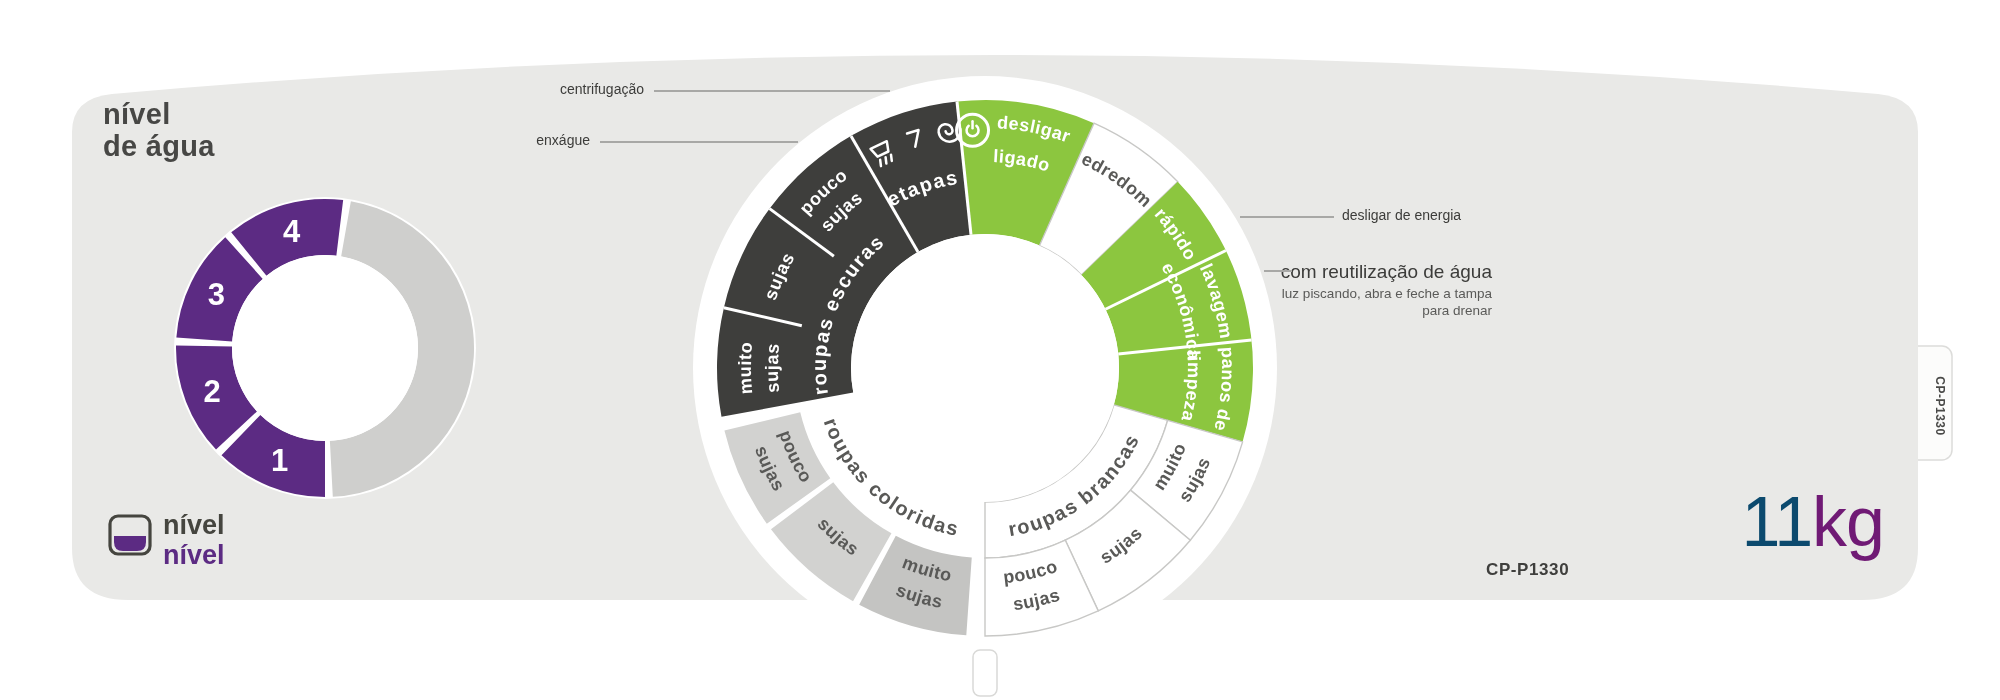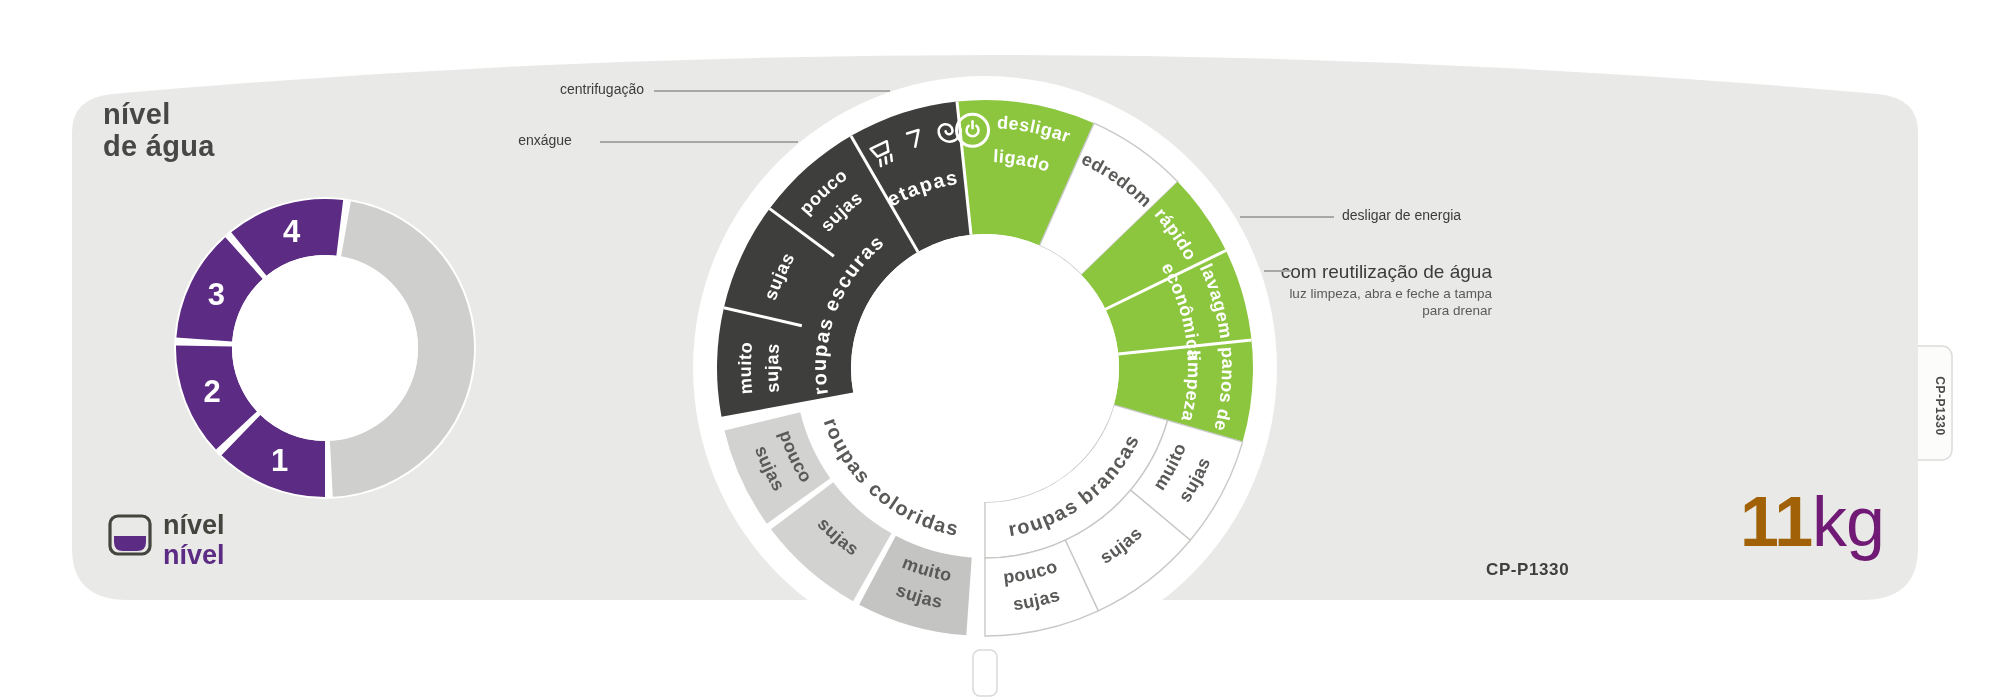--- a/index.html
+++ b/index.html
@@ -7,32 +7,32 @@
     font-family:"Liberation Sans","DejaVu Sans",sans-serif}
   .stage{position:relative;width:2000px;height:700px}
   .stage > svg{position:absolute;left:0;top:0}
   .abs{position:absolute}
   .water-title{left:103px;top:98px;font-size:29px;line-height:32px;font-weight:700;color:#474745;letter-spacing:.3px}
   .easy-wrap{left:163px;top:510px;font-size:27px;line-height:30px;font-weight:700}
   .easy-n{color:#45453f}
   .easy-f{color:#5c2b83}
   .callout{font-size:14px;color:#3c3c3a}
   .co-centrifugacao{left:500px;top:81px;width:144px;text-align:right}
-  .co-enxague{left:500px;top:132px;width:90px;text-align:center}
+  .co-enxague{left:500px;top:132px;width:90px;text-align:right}
   .co-economia{left:1342px;top:207px}
   .cline{height:2px;background:#a8a8a6}
   .l-centrifugacao{left:654px;top:90px;width:236px}
   .l-enxague{left:600px;top:141px;width:198px}
   .l-economia{left:1240px;top:216px;width:94px}
   .l-reuso{left:1264px;top:270px;width:28px}
   .reuso{right:508px;top:261px;text-align:right}
   .reuso-main{font-size:19px;color:#3c3c3a;margin-bottom:3px}
   .reuso-sub{font-size:13.5px;line-height:16.5px;color:#5a5a58}
   .capacity{right:116px;top:482px;letter-spacing:-1px}
-  .cap-n{font-size:70px;font-weight:700;color:#a16207}
+  .cap-n{font-size:70px;font-weight:400;color:#0c4a6e}
   .cap-u{font-size:70px;font-weight:400;color:#701a75}
   .model{left:1486px;top:560px;font-size:17px;font-weight:700;color:#3f3f3d;letter-spacing:.6px}
   
   .dlab{font-family:"Liberation Sans","DejaVu Sans",sans-serif;font-weight:700;text-anchor:middle;font-size:18px;letter-spacing:.5px}
   .dlab.group{font-size:20px;letter-spacing:1.5px}
   .dlab.light{fill:#ffffff}
   .dlab.dark{fill:#595957}
   .wnum{fill:#ffffff;font-size:31px;font-weight:700;text-anchor:middle;dominant-baseline:central;
     font-family:"Liberation Sans","DejaVu Sans",sans-serif}
   .ic{fill:none;stroke:#ffffff;stroke-width:2.5;stroke-linecap:round;stroke-linejoin:round}
@@ -182,21 +182,21 @@
   <div class="abs cline l-centrifugacao"></div>
 
   <div class="abs callout co-enxague">enxágue</div>
   <div class="abs cline l-enxague"></div>
 
   <div class="abs callout co-economia">desligar de energia</div>
   <div class="abs cline l-economia"></div>
 
   <div class="abs reuso">
     <div class="reuso-main">com reutilização de água</div>
-    <div class="reuso-sub">luz limpeza, abra e feche a tampa</div>
+    <div class="reuso-sub">luz piscando, abra e feche a tampa</div>
     <div class="reuso-sub">para drenar</div>
   </div>
   <div class="abs cline l-reuso"></div>
 
   <div class="abs capacity">
     <span class="cap-n">11</span><span class="cap-u">kg</span>
   </div>
 
   <div class="abs model">CP-P1330</div>
 </div>

